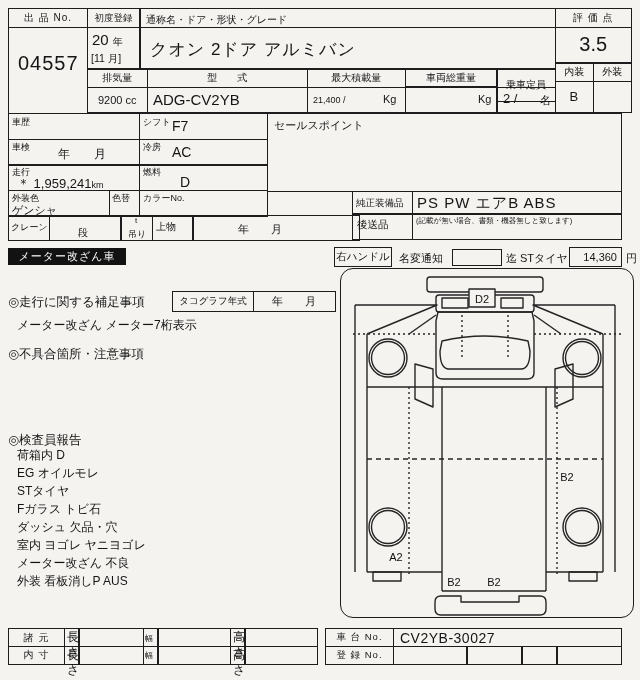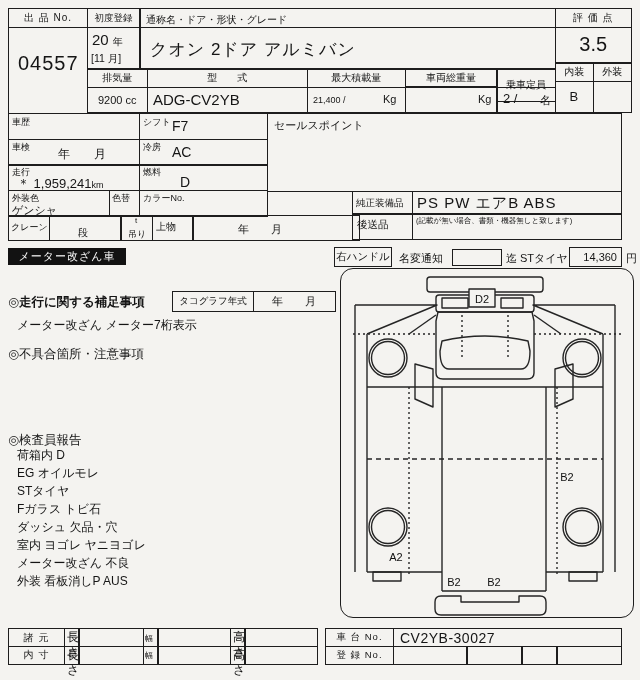--- a/index.html
+++ b/index.html
@@ -124,21 +124,21 @@
 
 <div class="c hdr" style="left:334px;top:246.5px;width:58px;height:20px;font-size:10.5px;letter-spacing:0;">右ハンドル</div>
 <div class="t" style="left:399px;top:251px;font-size:11px;">名変通知</div>
 <div class="c" style="left:452px;top:248.5px;width:50px;height:17px;"></div>
 <div class="t" style="left:506px;top:251px;font-size:11px;">迄</div>
 <div class="t" style="left:520px;top:251px;font-size:11px;">STタイヤ</div>
 <div class="c" style="left:569px;top:246.5px;width:53px;height:20px;"></div>
 <div class="t" style="left:569px;top:251px;width:48px;text-align:right;font-size:11px;">14,360</div>
 <div class="t" style="left:626px;top:251px;font-size:11px;">円</div>
 
-<div class="t" style="left:8px;top:294px;font-size:12.5px;font-weight:bold;">◎走行に関する補足事項</div>
+<div class="t" style="left:8px;top:294px;font-size:12.5px;">◎走行に関する補足事項</div>
 <div class="c hdr" style="left:172px;top:291px;width:82px;height:21px;font-size:9.5px;letter-spacing:0;">タコグラフ年式</div>
 <div class="c hdr" style="left:252.5px;top:291px;width:83px;height:21px;font-size:11px;letter-spacing:0;">年　　月</div>
 <div class="t" style="left:17px;top:317px;font-size:12px;">メーター改ざん メーター7桁表示</div>
 
 <div class="t" style="left:8px;top:346px;font-size:12.5px;">◎不具合箇所・注意事項</div>
 
 <div class="t" style="left:8px;top:432px;font-size:12.5px;">◎検査員報告</div>
 <div class="t" style="left:17px;top:447px;font-size:12px;">荷箱内 D</div>
 <div class="t" style="left:17px;top:465px;font-size:12px;">EG オイルモレ</div>
 <div class="t" style="left:17px;top:483px;font-size:12px;">STタイヤ</div>

